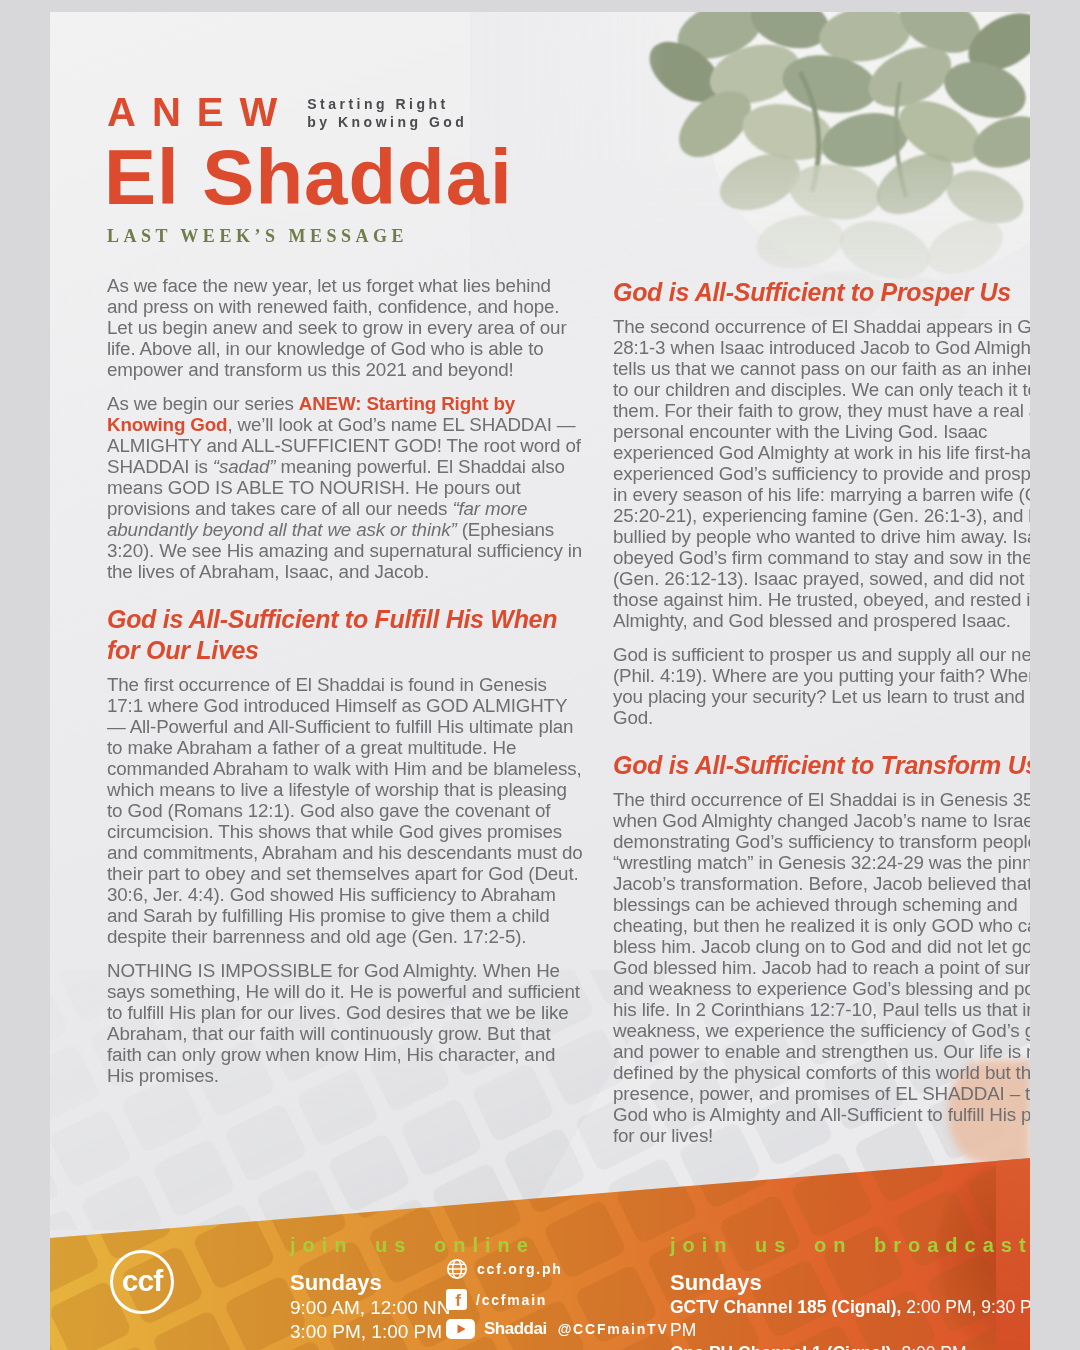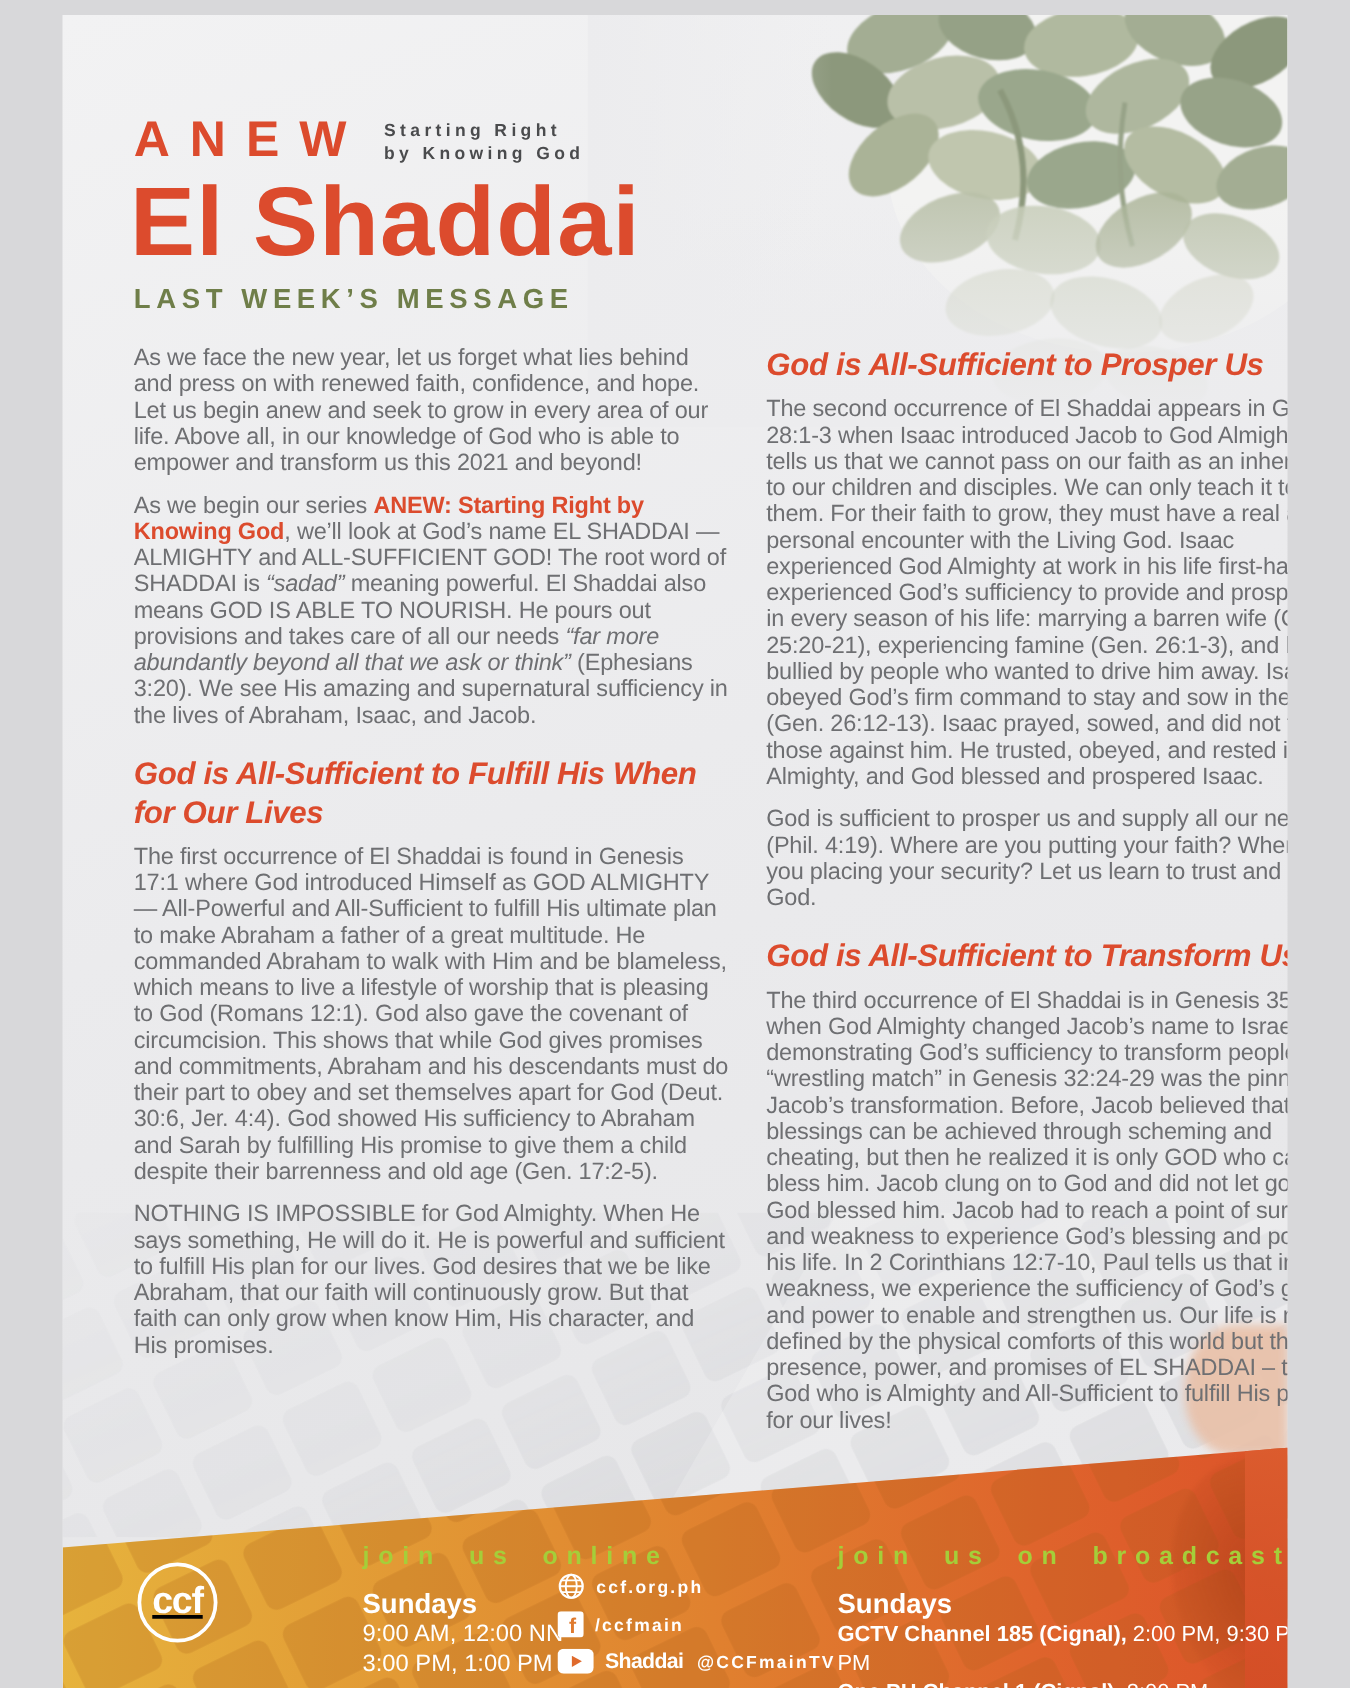--- a/index.html
+++ b/index.html
@@ -6,21 +6,21 @@
   .page{position:relative;width:980px;height:1350px;overflow:hidden;margin:12px auto;
         background:linear-gradient(160deg,#f2f2f3 0%,#ebebed 45%,#e5e5e7 100%);
         font-family:"Liberation Sans",sans-serif;}
   
   .header{position:absolute;left:57px;top:80px;}
   .series-row{display:flex;align-items:flex-start;}
   .series{font-size:40px;font-weight:bold;color:#dc4b2d;letter-spacing:16px;line-height:40px;}
   .tagline{margin-left:14px;margin-top:3px;}
   .tagline span{display:block;font-size:14px;font-weight:bold;color:#4a4b4d;letter-spacing:3.5px;line-height:18px;}
   .title{margin:4px 0 0 -3px;font-size:78px;font-weight:bold;color:#dc4b2d;letter-spacing:1px;line-height:82px;}
-  .kicker{margin-top:8px;font-size:22px;font-weight:bold;color:#6f7e49;letter-spacing:4.5px;}
+  .kicker{margin-top:8px;font-size:18px;font-weight:bold;color:#6f7e49;letter-spacing:4.5px;font-family:Liberation Serif, serif;}
   
   .content{position:absolute;left:57px;top:263px;width:982px;display:flex;gap:30px;}
   .col{width:476px;}
   .col p{margin:0 0 13px 0;font-size:18.8px;line-height:21px;color:#6e6f72;letter-spacing:-0.15px;}
   .sec-heading{margin:22px 0 8px 0;font-size:25px;line-height:31px;font-weight:bold;color:#dc4b2d;letter-spacing:-0.3px;font-style:italic;}
   .col .sec-heading:first-child{margin-top:2px;}
   .red-bold{color:#dc4b2d;font-weight:bold;}
   .it{font-style:italic;text-align:right;}
   
   .plant{position:absolute;top:0;right:0;pointer-events:none;}
@@ -32,21 +32,21 @@
         background:linear-gradient(92deg,#e7b73e 0%,#e29a35 30%,#e0812f 55%,#df642c 80%,#dc5229 100%);
         clip-path:polygon(0 1226px,1080px 1138px,1080px 1350px,0 1350px);}
   .kb-dark{position:absolute;left:0;top:1130px;}
   .mouse{position:absolute;left:890px;top:1150px;width:160px;height:215px;border-radius:50%;
          background:radial-gradient(ellipse at 45% 45%,rgba(140,50,12,.42),rgba(140,50,12,0) 72%);
          transform:rotate(-18deg);filter:blur(2px);}
   .edge-strip{position:absolute;right:0;top:1132px;width:34px;height:218px;
               background:linear-gradient(180deg,#dd5d2f,#d54d26);opacity:.92;}
   
   .logo{position:absolute;left:60px;top:1238px;width:58px;height:58px;border:3.5px solid #fff;
-        border-radius:50%;display:flex;align-items:center;justify-content:center;text-decoration:underline;}
+        border-radius:50%;display:flex;align-items:center;justify-content:center;}
   .logo span{font-size:30px;font-weight:bold;color:#fff;letter-spacing:-1px;transform:translateY(-1px);}
   .f-block{position:absolute;top:1222px;color:#fff;}
   .online{left:240px;width:330px;}
   .broadcast{left:620px;width:440px;}
   .f-heading{font-size:20px;font-weight:bold;color:#a5ce39;letter-spacing:7px;word-spacing:9px;}
   .f-day{margin-top:13px;font-size:22px;font-weight:bold;line-height:26px;}
   .f-times{font-size:19px;line-height:24px;}
   .links{position:absolute;left:396px;top:1246px;display:flex;flex-direction:column;gap:9px;}
   .link-row{display:flex;align-items:center;gap:9px;color:#fff;}
   .link-row .lbl{font-size:14px;font-weight:bold;letter-spacing:1.8px;}

